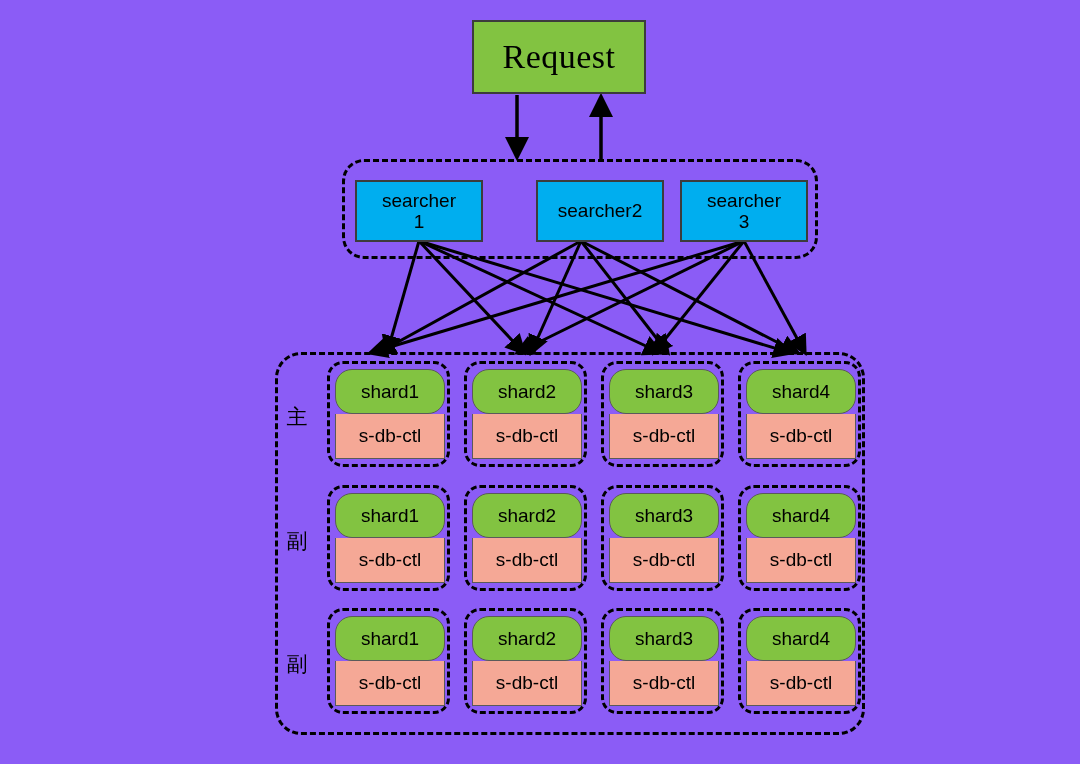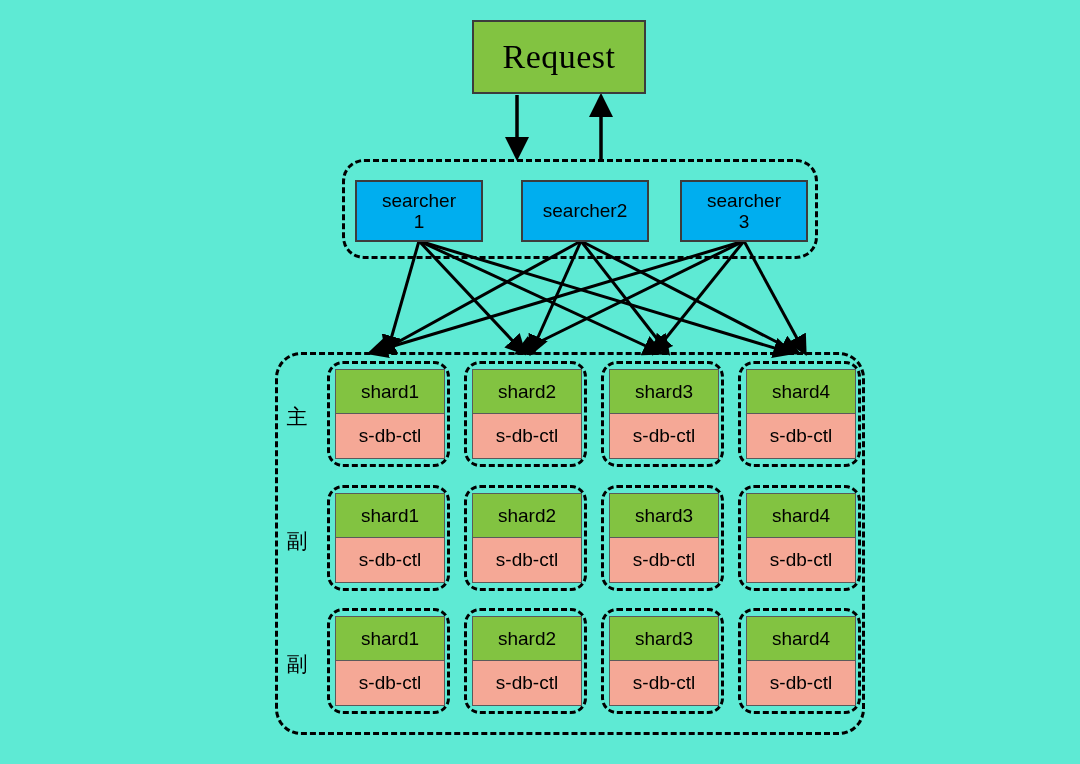--- a/index.html
+++ b/index.html
@@ -8,21 +8,21 @@
     padding: 0;
     background: #ffffff;
   }
   body {
     font-family: "Liberation Sans", sans-serif;
   }
   #canvas {
     position: relative;
     width: 1080px;
     height: 764px;
-    background: #5eead4;
+    background: #8b5cf6;
     overflow: hidden;
   }
 
   
   .node {
     position: absolute;
     box-sizing: border-box;
     display: flex;
     align-items: center;
     justify-content: center;
@@ -69,21 +69,21 @@
   
   .searcher-box {
     width: 128px;
     height: 62px;
     background: #00AEEF;
     border: 2px solid #3c3c3c;
     font-size: 19px;
     top: 180px;
   }
   .searcher-1 { left: 355px; }
-  .searcher-2 { left: 521px; }
+  .searcher-2 { left: 536px; }
   .searcher-3 { left: 680px; }
 
   
   .row-label {
     position: absolute;
     width: 40px;
     text-align: center;
     font-size: 21px;
     color: #000000;
     font-family: "DejaVu Sans", sans-serif;
@@ -103,21 +103,21 @@
     box-sizing: border-box;
     width: 110px;
     height: 45px;
     display: flex;
     align-items: center;
     justify-content: center;
     font-size: 19px;
     color: #000000;
     border: 1.5px solid #5a5a5a;
   }
-  .cell-shard { background: #82C341; }
+  .cell-shard { background: #82C341; border-radius: 17px; }
   .cell-ctl   { background: #F5A896; border-top: none; text-align: right; }
 
   
   #links {
     position: absolute;
     left: 0;
     top: 0;
     width: 1080px;
     height: 764px;
     pointer-events: none;

